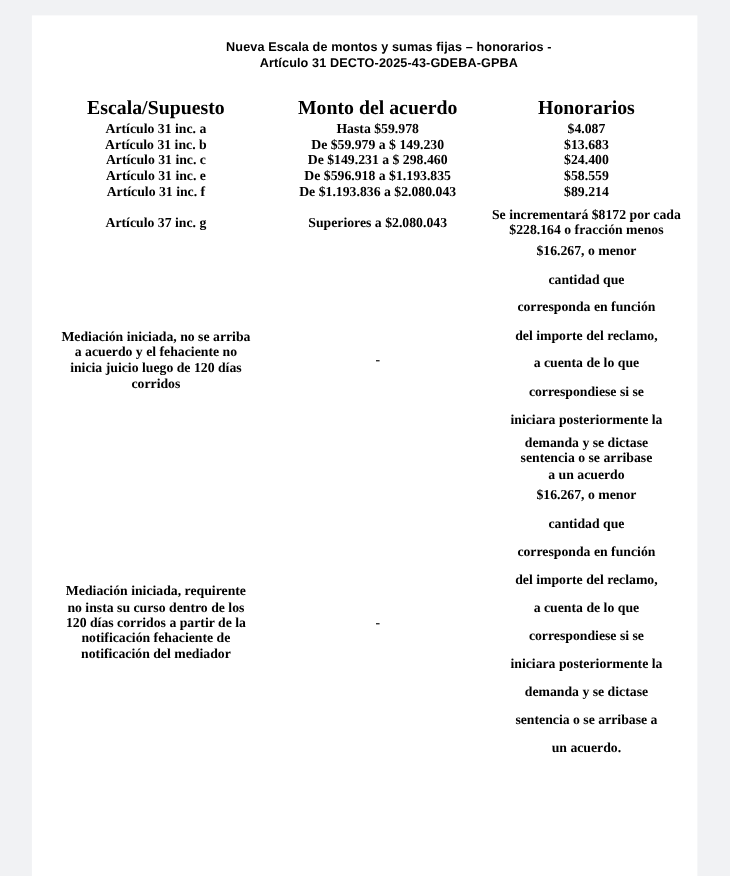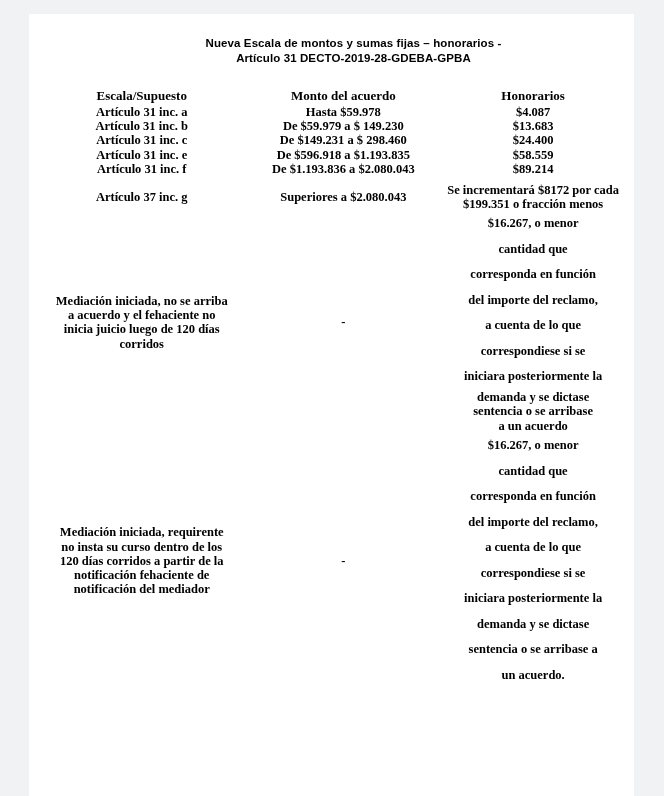--- a/index.html
+++ b/index.html
@@ -40,21 +40,21 @@
   table.fees {
     width: 100%;
     border-collapse: collapse;
     table-layout: fixed;
   }
   table.fees col.c1 { width: 36%; }
   table.fees col.c2 { width: 32%; }
   table.fees col.c3 { width: 32%; }
 
   table.fees th {
-    font-size: 13px;
+    font-size: 18px;
     font-weight: bold;
     text-align: center;
     padding: 0 0 1px 0;
     vertical-align: bottom;
     color: #000;
   }
   table.fees td {
     font-size: 12.5px;
     text-align: center;
     vertical-align: middle;
@@ -82,21 +82,21 @@
     line-height: 14.3px;
   }
 </style>
 </head>
 <body>
 
 <div class="page">
 
   <div class="doc-title">
     <span class="ln">Nueva Escala de montos y sumas fijas – honorarios -</span>
-    <span class="ln">Artículo 31 DECTO-2019-28-GDEBA-GPBA</span>
+    <span class="ln">Artículo 31 DECTO-2025-43-GDEBA-GPBA</span>
   </div>
 
   <div class="table-wrap">
     <table class="fees">
       <colgroup>
           <col class="c1">
           <col class="c2">
           <col class="c3">
         </colgroup>
       <thead>
@@ -131,21 +131,21 @@
           <td>Artículo 31 inc. f</td>
           <td>De $1.193.836 a $2.080.043</td>
           <td>$89.214</td>
         </tr>
 
         <tr class="gap-row">
           <td>Artículo 37 inc. g</td>
           <td>Superiores a $2.080.043</td>
           <td class="cell-lines mid-cell">
             <span class="ln">Se incrementará $8172 por cada</span>
-            <span class="ln">$199.351 o fracción menos</span>
+            <span class="ln">$228.164 o fracción menos</span>
           </td>
         </tr>
 
 
         <tr>
           <td class="cell-lines mid-cell">
             <span class="ln">Mediación iniciada, no se arriba</span>
             <span class="ln">a acuerdo y el fehaciente no</span>
             <span class="ln">inicia juicio luego de 120 días</span>
             <span class="ln">corridos</span>

